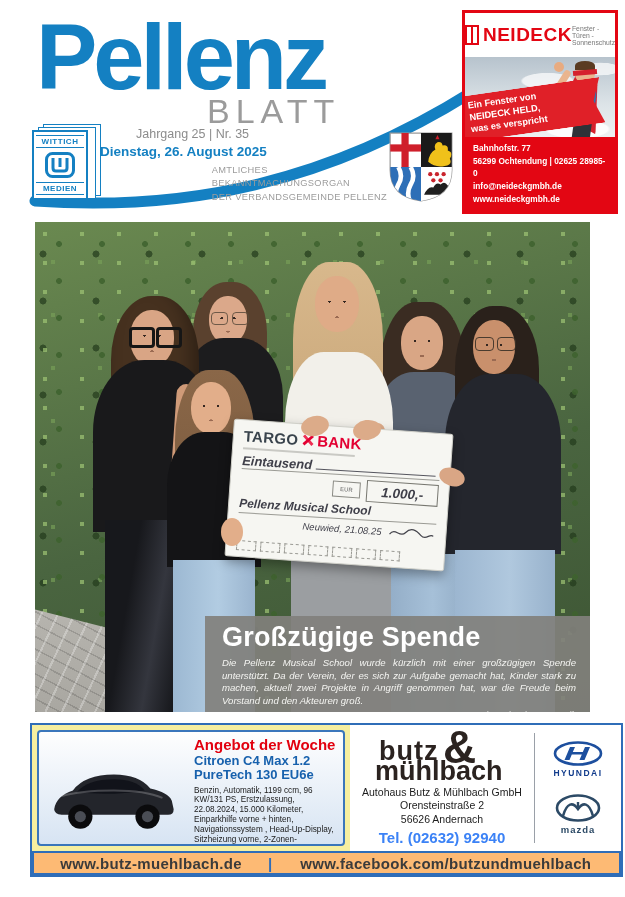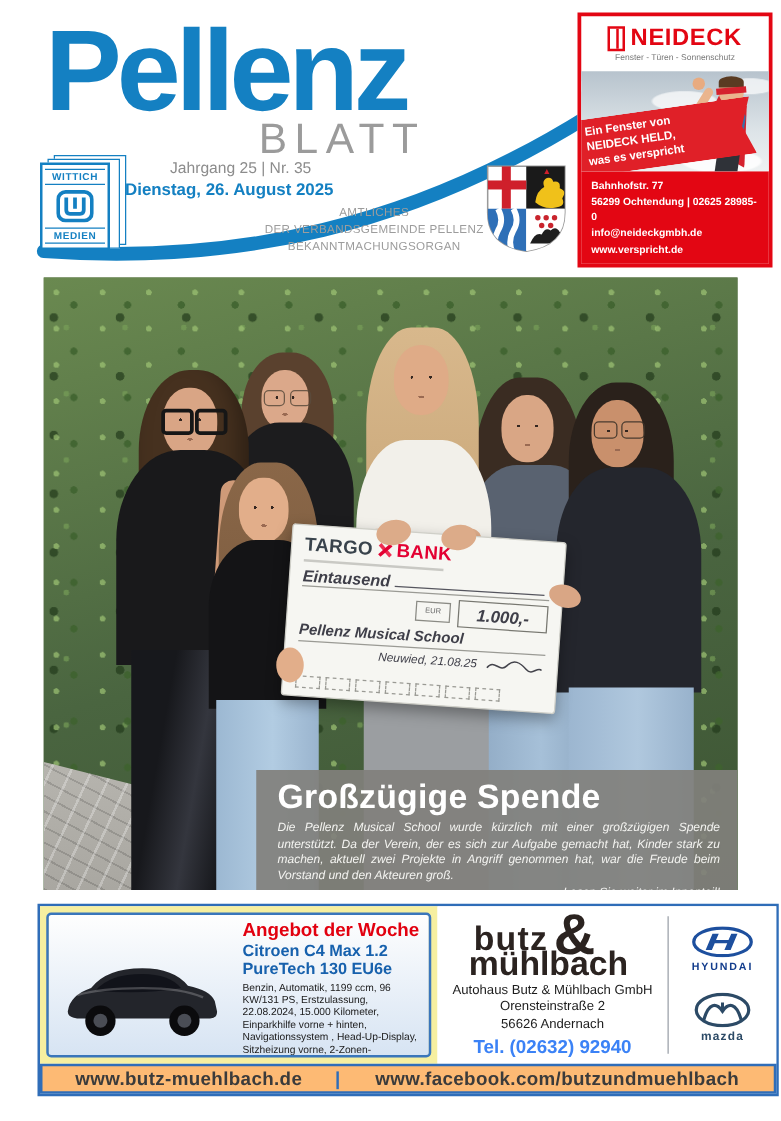--- a/index.html
+++ b/index.html
@@ -8,40 +8,40 @@
   .abs{position:absolute;}
 
   
   .title{position:absolute;left:36px;top:14px;font-size:92px;line-height:.95;font-weight:700;
          letter-spacing:-4px;color:#1480c2;}
   .subtitle{position:absolute;left:207px;top:92px;font-size:34px;font-weight:400;
             letter-spacing:6px;color:#9b9b9b;}
   .swoosh{position:absolute;left:0;top:0;width:625px;height:230px;pointer-events:none;}
   .issue-line{position:absolute;left:100px;top:127px;font-size:12.5px;color:#8c8c8c;padding-left:36px;}
   .date-line{position:absolute;left:100px;top:144px;font-size:13.5px;font-weight:700;color:#1480c2;}
-  .organ{position:absolute;right:238px;top:164px;text-align:center;font-size:9.3px;
+  .organ{position:absolute;right:238px;top:164px;text-align:left;font-size:9.3px;
          line-height:1.45;letter-spacing:.3px;color:#9c9c9c;}
   .crest{position:absolute;left:388px;top:131px;width:66px;height:72px;}
 
   
   .wittich{position:absolute;left:32px;top:127px;width:70px;height:78px;}
   .page-sheet{position:absolute;width:56px;height:70px;background:#fff;border:1.5px solid #1480c2;}
   .s1{left:6px;top:0px;}
   .s2{left:11px;top:-3px;}
   .wcard{position:absolute;left:0;top:3px;width:56px;height:70px;background:#fff;
          border:2px solid #1480c2;box-sizing:border-box;display:flex;flex-direction:column;
          align-items:center;justify-content:space-between;padding:3px 0;}
   .wt,.wb{font-size:8px;font-weight:800;color:#1480c2;letter-spacing:.5px;
           border-top:1px solid #1480c2;border-bottom:1px solid #1480c2;padding:1px 2px;width:44px;text-align:center;}
   .wmono{width:30px;height:26px;}
 
   
   .neideck{position:absolute;left:462px;top:10px;width:156px;height:204px;background:#fff;
            border:3px solid #e30613;box-sizing:border-box;display:flex;flex-direction:column;}
-  .nd-head{height:50px;display:flex;flex-direction:column;align-items:center;justify-content:center;}
+  .nd-head{height:50px;display:flex;align-items:center;justify-content:center;}
   .nd-brandrow{display:flex;align-items:center;gap:4px;}
   .nd-window{width:14px;height:20px;border:2px solid #e30613;box-sizing:border-box;position:relative;background:#fff;}
   .nd-window::after{content:"";position:absolute;left:45%;top:0;bottom:0;width:2px;background:#e30613;}
   .nd-brand{font-size:19px;font-weight:800;color:#e30613;letter-spacing:.5px;}
   .nd-tag{font-size:6.8px;color:#777;margin-top:1px;}
   .nd-photo{position:relative;height:92px;overflow:hidden;
      background:
        radial-gradient(40px 12px at 20% 82%, rgba(255,255,255,.9) 55%, transparent 60%),
        radial-gradient(55px 16px at 75% 90%, rgba(255,255,255,.85) 55%, transparent 60%),
        radial-gradient(45px 14px at 55% 30%, rgba(255,255,255,.7) 55%, transparent 60%),
@@ -165,22 +165,22 @@
       </svg>
       <div class="wb">MEDIEN</div>
     </div>
   </div>
 
   <div class="issue-line">Jahrgang 25 | Nr. 35</div>
   <div class="date-line">Dienstag, 26. August 2025</div>
 
   <div class="organ">
     <div>AMTLICHES</div>
+    <div>BEKANNTMACHUNGSORGAN</div>
     <div>DER VERBANDSGEMEINDE PELLENZ</div>
-    <div>BEKANNTMACHUNGSORGAN</div>
   </div>
 
   <svg class="crest" viewBox="0 0 64 70">
     <defs>
         <clipPath id="shield">
           <path d="M2,2 h60 v36 q0,26 -30,30 q-30,-4 -30,-30 z"></path>
         </clipPath>
       </defs>
     <path d="M2,2 h60 v36 q0,26 -30,30 q-30,-4 -30,-30 z" fill="#fff" stroke="#9a9a9a" stroke-width="1.2"></path>
     <g clip-path="url(#shield)">
@@ -224,21 +224,21 @@
       <div class="nd-ribbon">
         <div>Ein Fenster von</div>
         <div>NEIDECK HELD,</div>
         <div>was es verspricht</div>
       </div>
     </div>
     <div class="nd-foot">
       <div>Bahnhofstr. 77</div>
       <div>56299 Ochtendung | 02625 28985-0</div>
       <div>info@neideckgmbh.de</div>
-      <div>www.verspricht.de</div>
+      <div>www.neideckgmbh.de</div>
     </div>
   </div>
 
   <div class="photo">
     <div class="pavement"></div>
 
     <div>
       <div class="hair" style="left:158px;top:60px;width:74px;height:112px;background:#5a412e;border-radius:45%;z-index:2;"></div>
       <div class="face" style="left:174px;top:74px;width:38px;height:48px;background-color:#dba88a;z-index:2;"></div>
       <div class="spec" style="left:176px;top:90px;width:15px;height:11px;border:1.5px solid rgba(90,75,60,.85);z-index:3;"></div>

